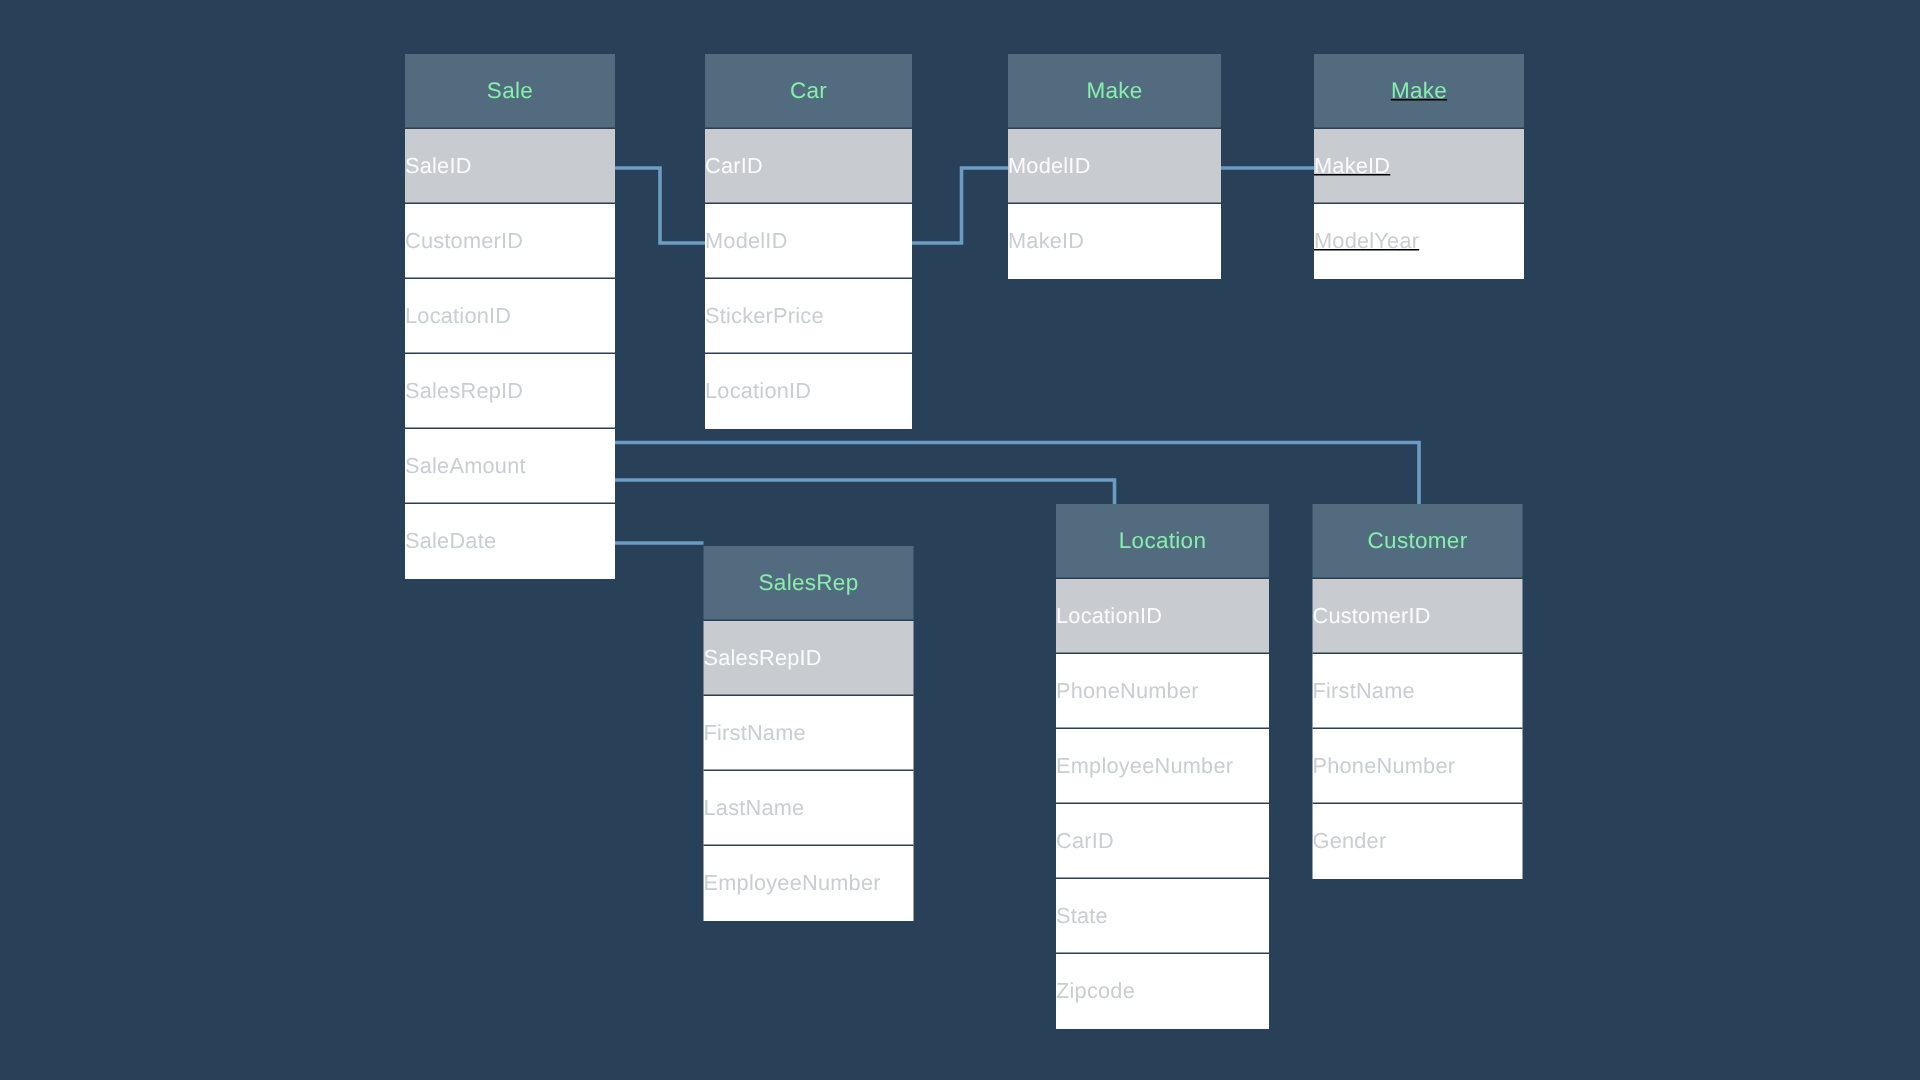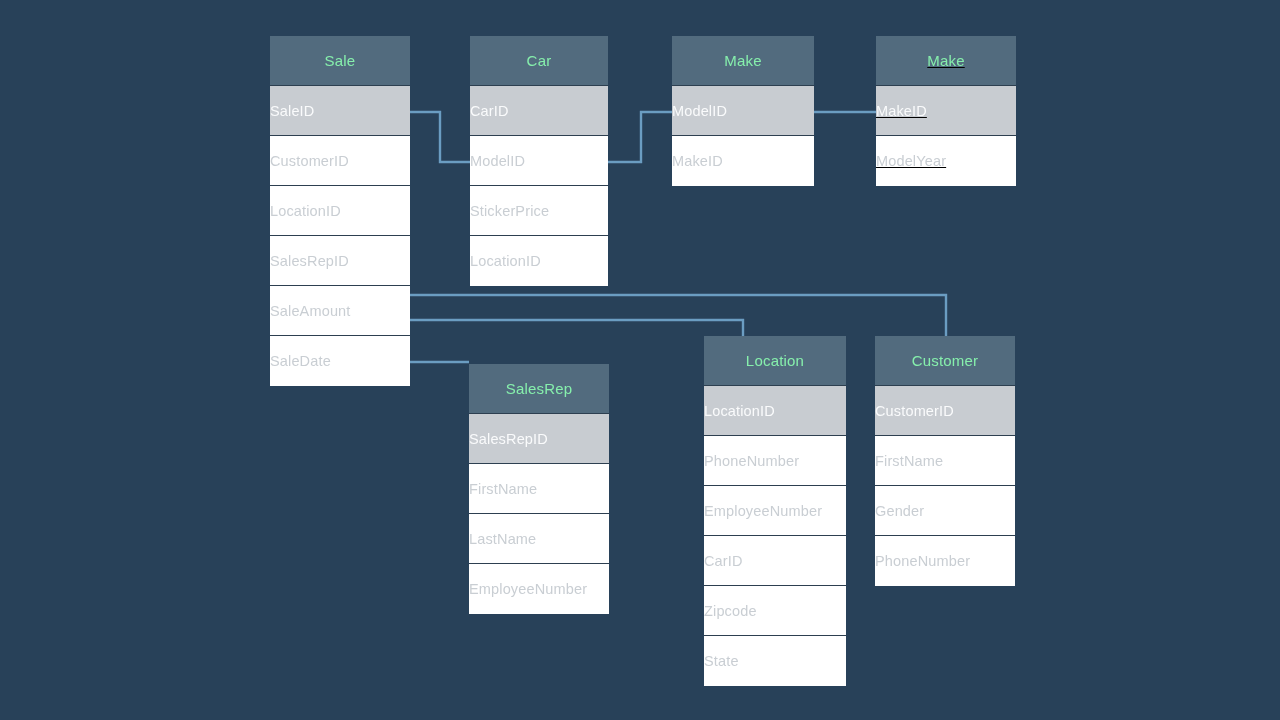--- a/index.html
+++ b/index.html
@@ -126,25 +126,25 @@
         <div class="field">FirstName</div>
         <div class="field">LastName</div>
         <div class="field">EmployeeNumber</div>
       </div>
       <div class="entity" style="left: 704px; top: 336px; width: 142px;">
         <div class="entity-header">Location</div>
         <div class="field pk">LocationID</div>
         <div class="field">PhoneNumber</div>
         <div class="field">EmployeeNumber</div>
         <div class="field">CarID</div>
+        <div class="field">State</div>
         <div class="field">Zipcode</div>
-        <div class="field">State</div>
       </div>
       <div class="entity" style="left: 875px; top: 336px; width: 140px;">
         <div class="entity-header">Customer</div>
         <div class="field pk">CustomerID</div>
         <div class="field">FirstName</div>
+        <div class="field">PhoneNumber</div>
         <div class="field">Gender</div>
-        <div class="field">PhoneNumber</div>
       </div>
     </div>
 
 </div>
 
 </body></html>

